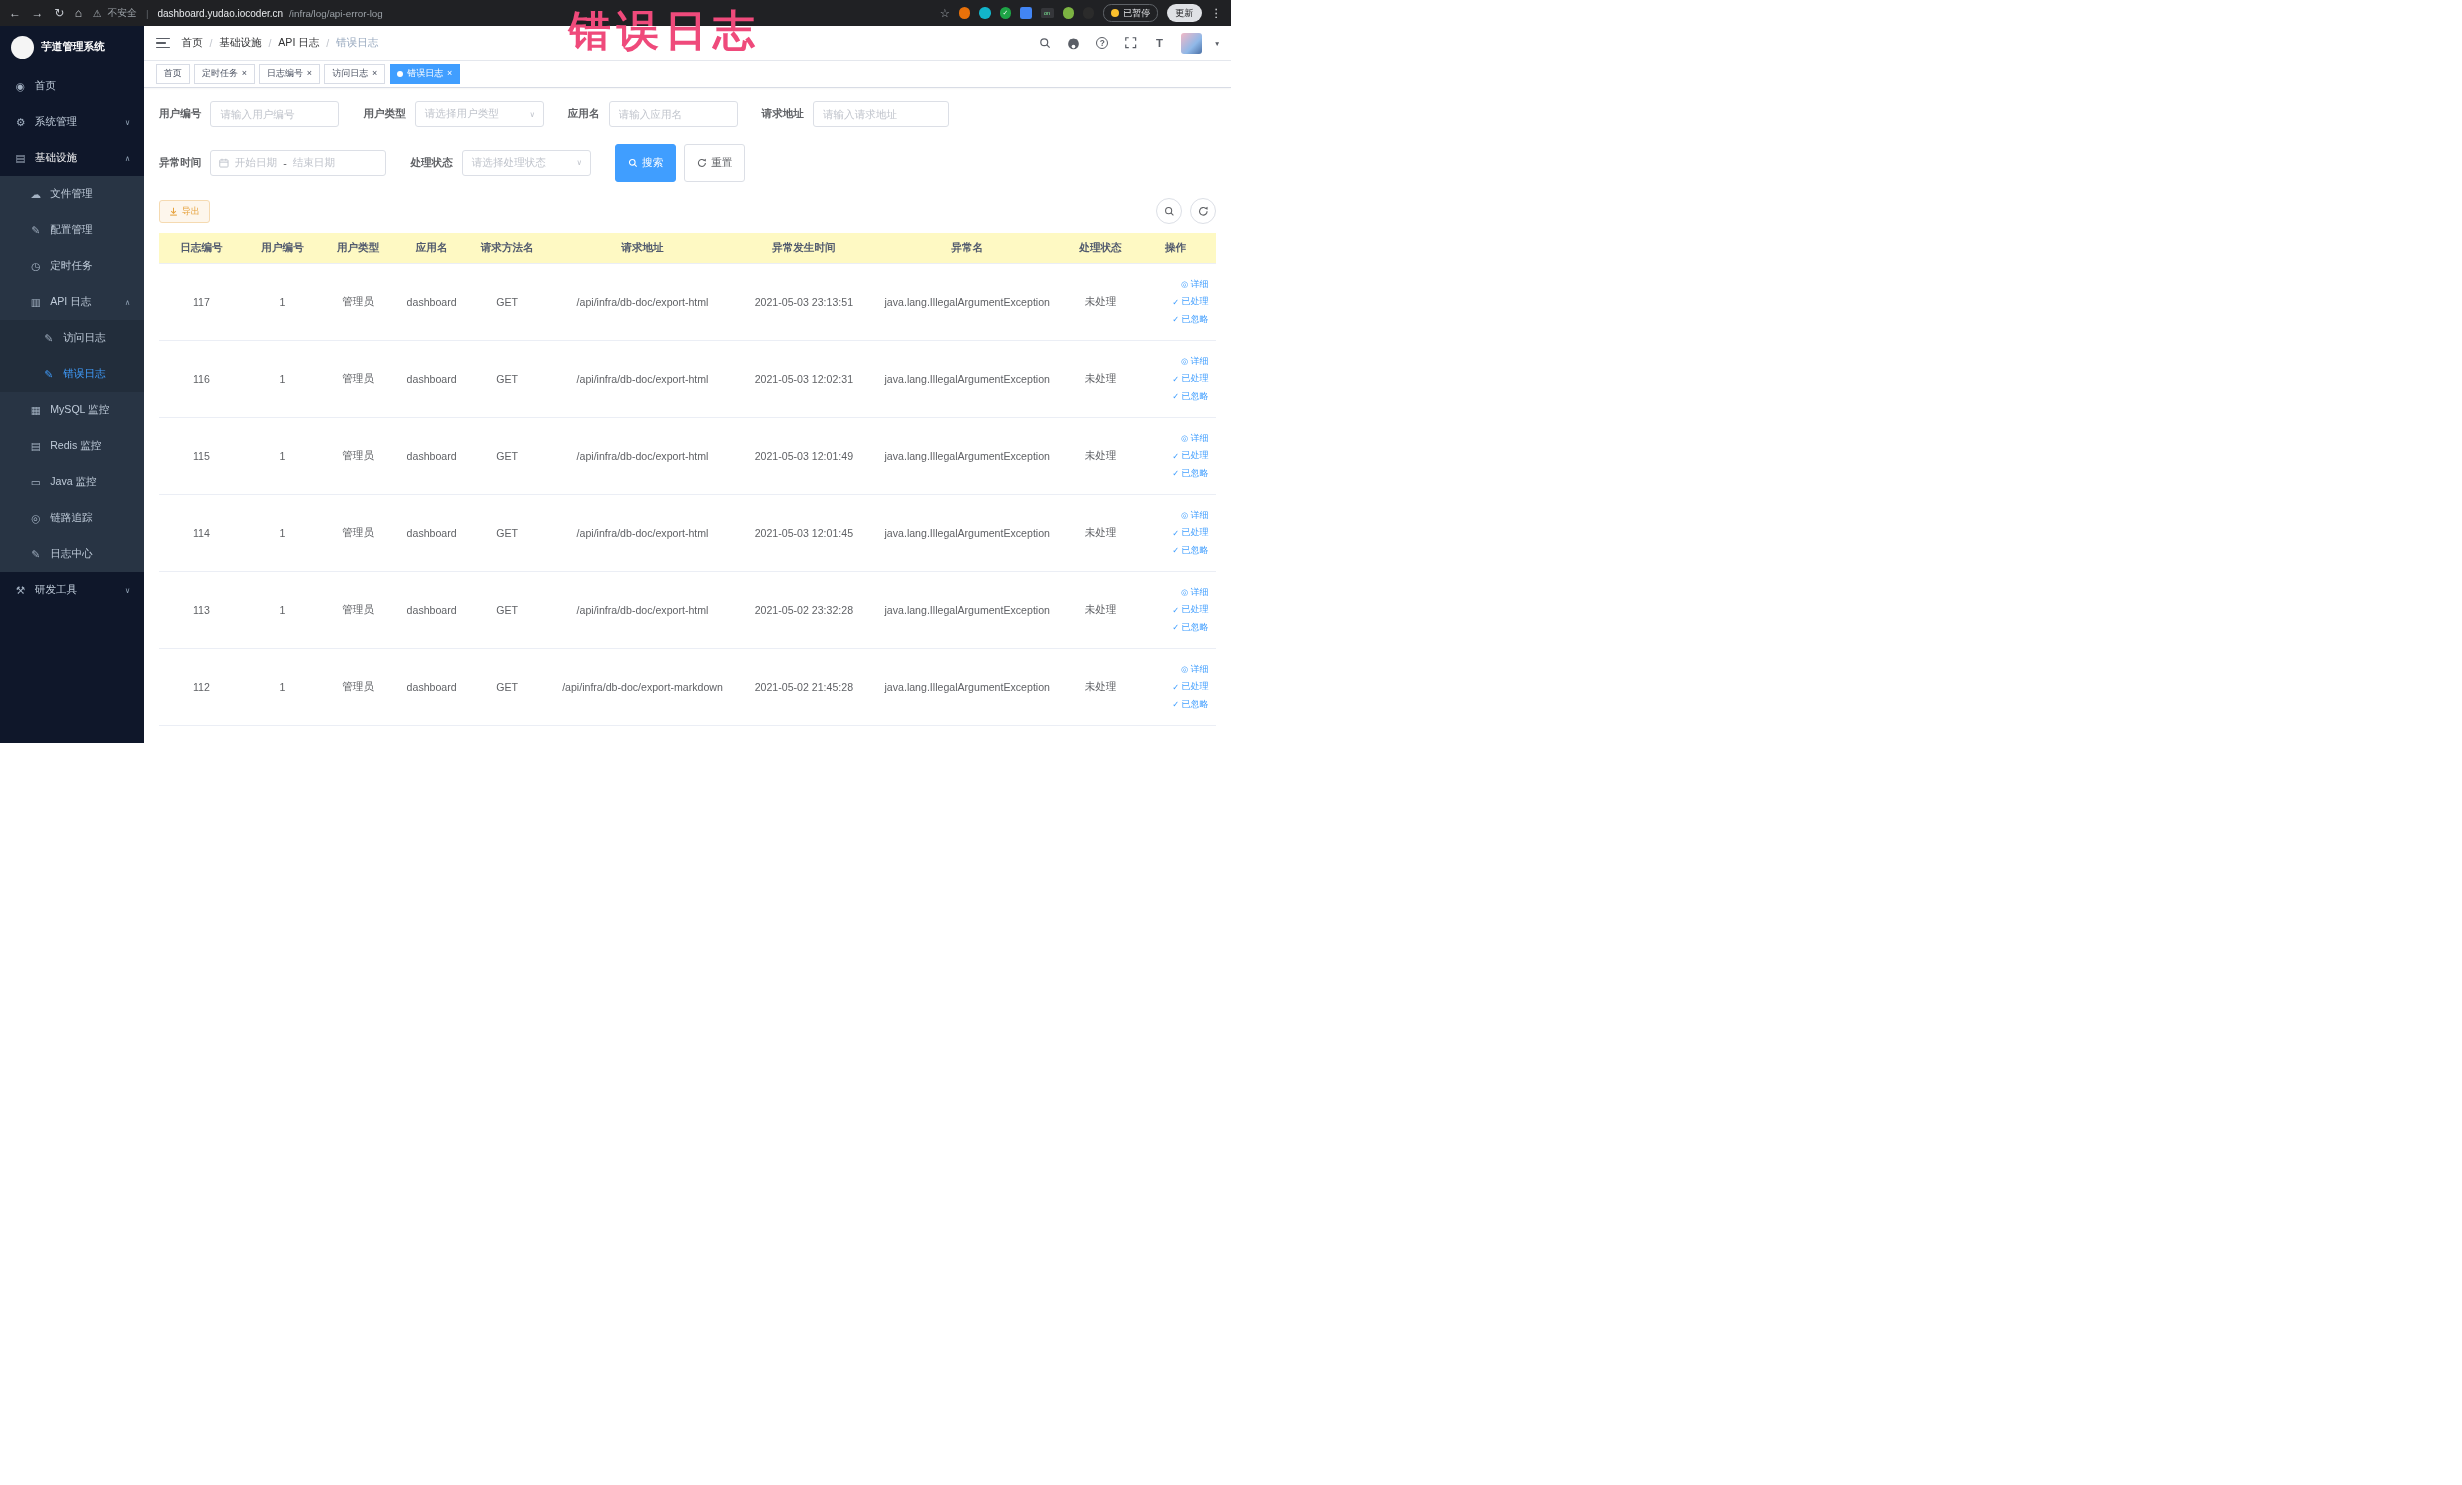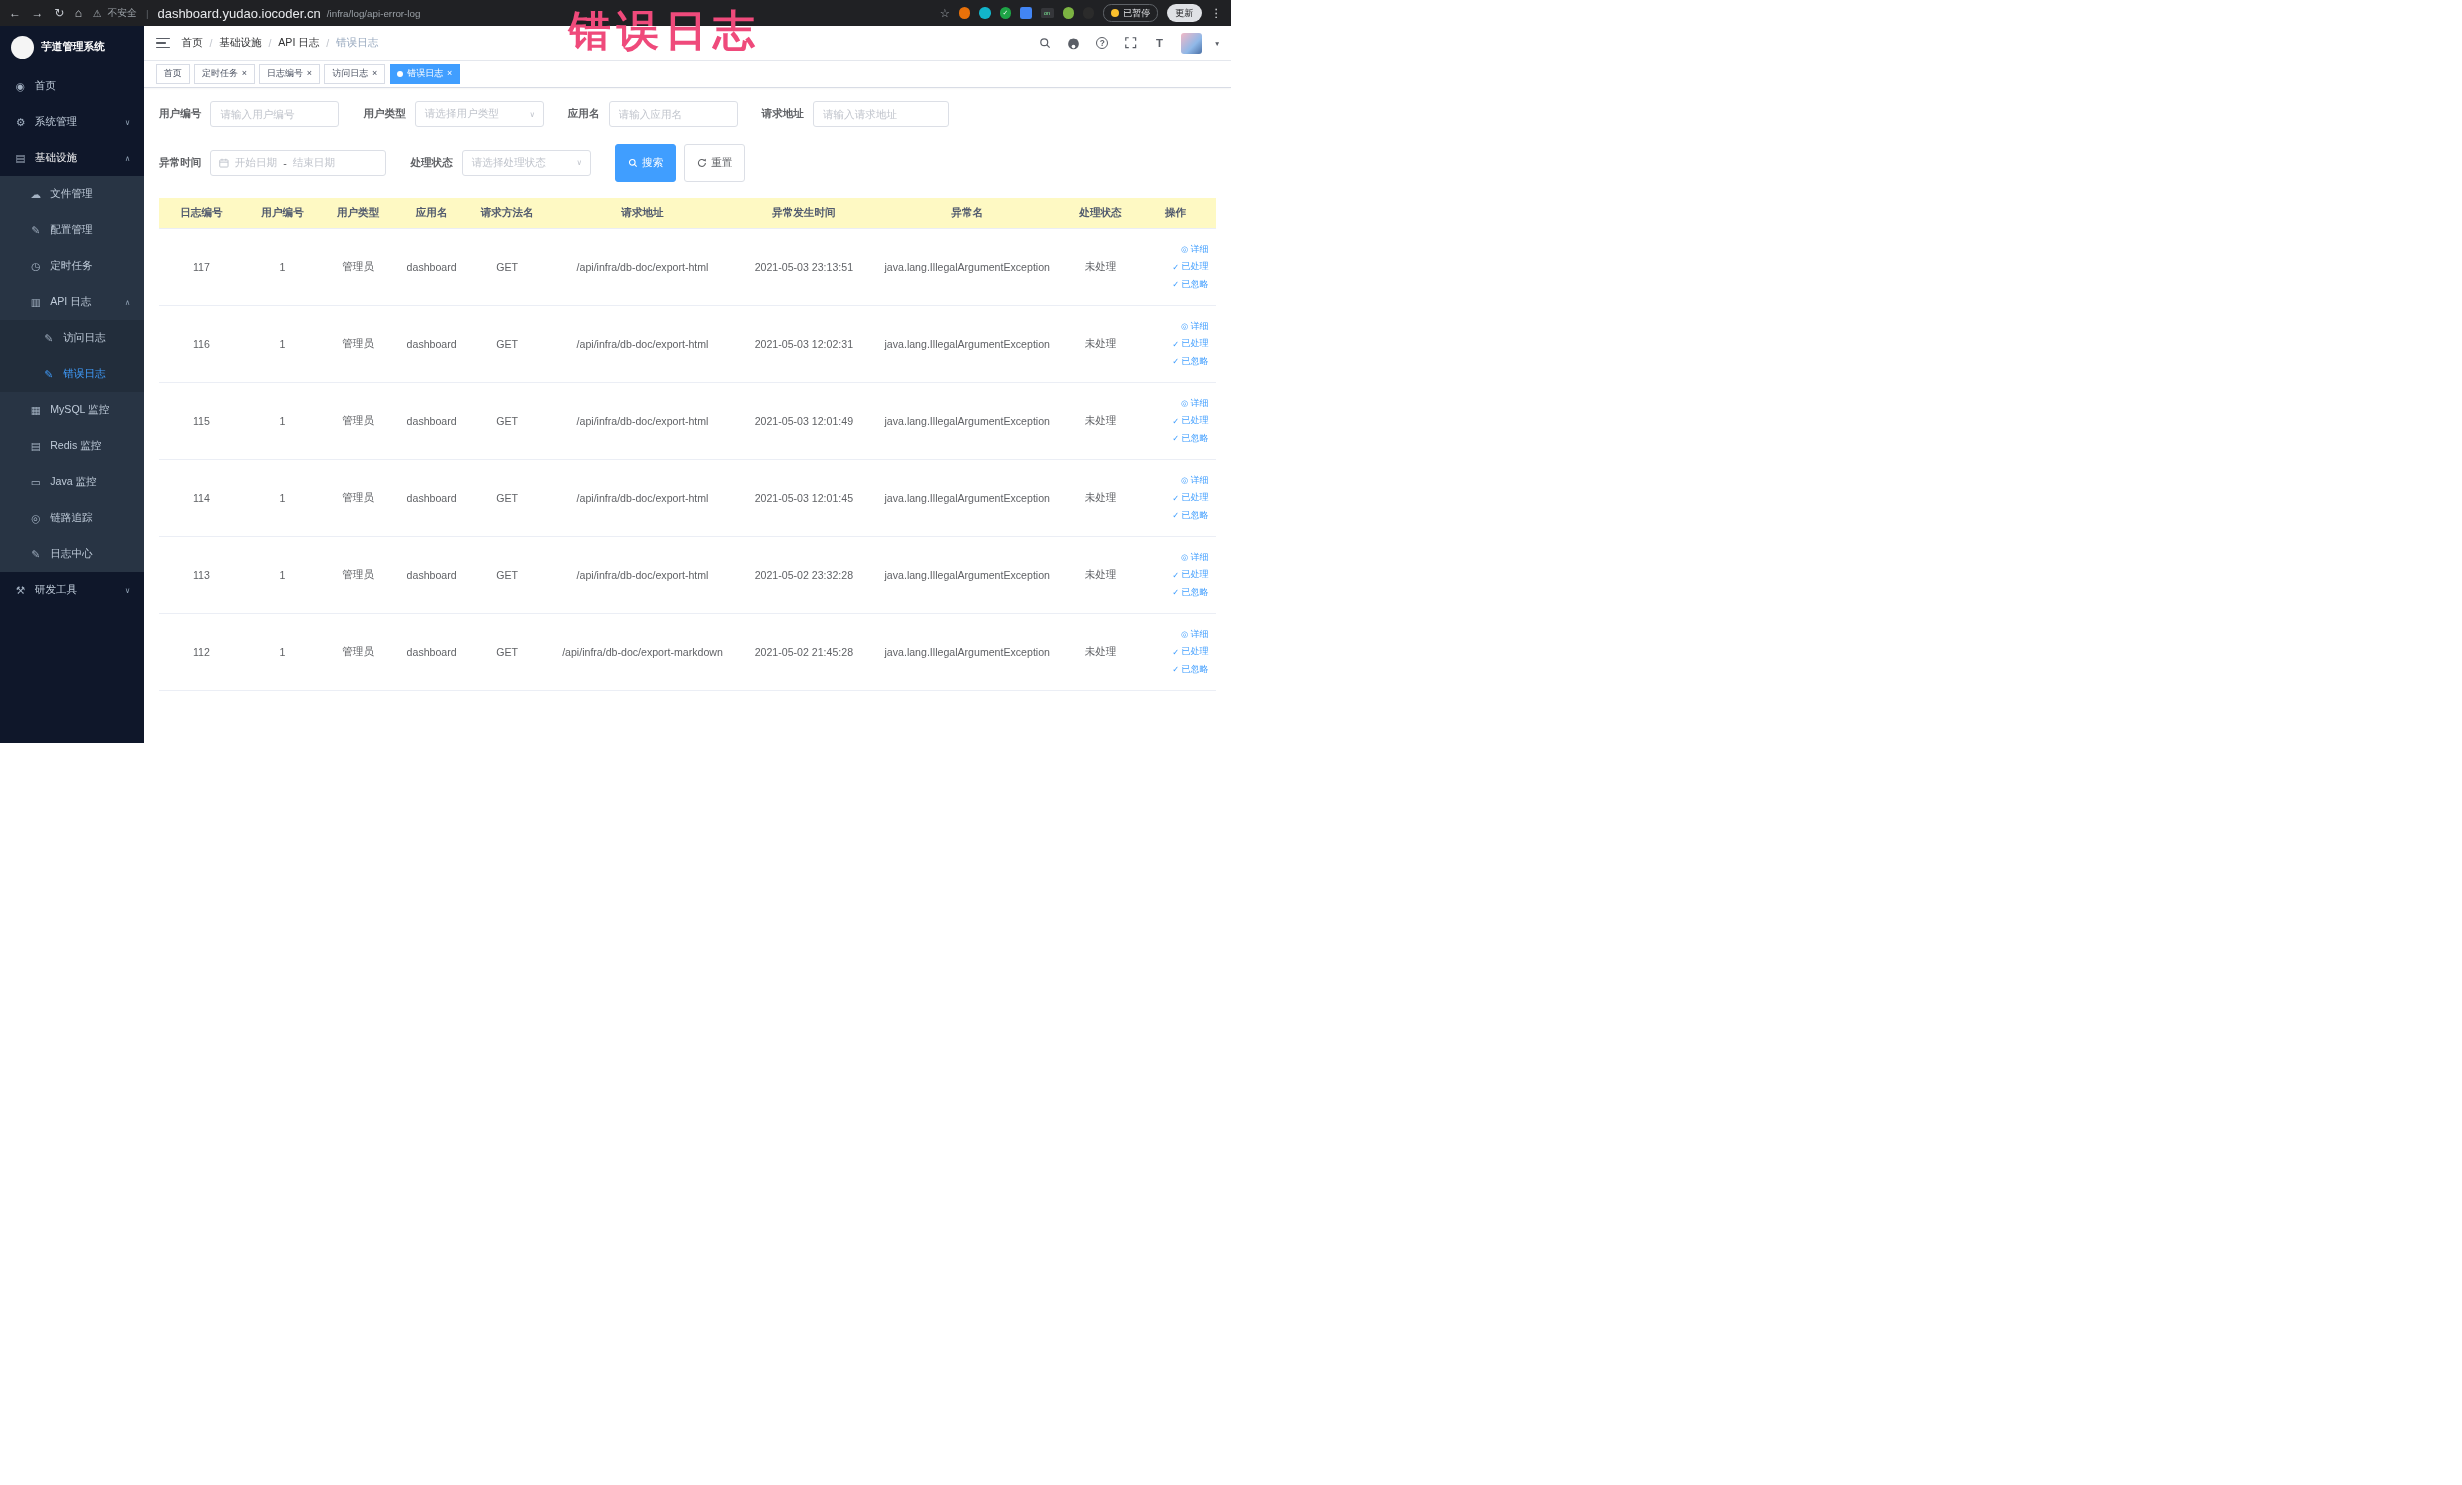--- a/index.html
+++ b/index.html
@@ -7,21 +7,21 @@
   body {
     font-family: "Liberation Sans", "DejaVu Sans", sans-serif;
     background:#fff; position:relative; font-size:10.6px;
   }
 
   
   .browser-bar{height:26px;background:#202124;display:flex;align-items:center;padding:0 9px;gap:10.6px;color:#9aa0a6;flex-shrink:0;}
   .nav-btn{font-size:12px;color:#c7cbd1;cursor:pointer;}
   .sec-area{display:flex;align-items:center;gap:6px;font-size:9.8px;}
   .sec-label{color:#9aa0a6;}
-  .url-domain{color:#e8eaed;font-size:13px;}
+  .url-domain{color:#e8eaed;font-size:10px;}
   .url-path{color:#9aa0a6;font-size:9.8px;}
   .url-sep{color:#5f6368;margin:0 3px;}
   .bar-right{margin-left:auto;display:flex;align-items:center;gap:9px;}
   .star{font-size:11.4px;color:#9aa0a6;cursor:pointer;}
   .ext-dot{width:11.4px;height:11.4px;border-radius:50%;display:inline-flex;align-items:center;justify-content:center;font-size:6.8px;color:#fff;cursor:pointer;}
   .ext-sq{width:13px;height:9.8px;border-radius:1.5px;background:#35363a;color:#81f79c;font-size:5.3px;display:inline-flex;align-items:center;justify-content:center;cursor:pointer;}
   .paused-chip{display:inline-flex;align-items:center;gap:3.8px;border:0.8px solid #5f6368;border-radius:8.3px;padding:1.5px 6.8px;font-size:9px;color:#e8eaed;cursor:pointer;}
   .paused-chip .smiley{width:8.3px;height:8.3px;border-radius:50%;background:#fbc02d;display:inline-block;}
   .update-pill{background:#dfe1e5;color:#202124;border-radius:9px;padding:2.3px 8.3px;font-size:9px;cursor:pointer;}
   .kebab{color:#e8eaed;font-size:11.4px;cursor:pointer;}
@@ -356,20 +356,44 @@
           <button class="btn btn-plain">
             <svg width="9.8" height="9.8" viewBox="0 0 14 14">
                 <path d="M12 7a5 5 0 1 1-1.8-3.8" fill="none" stroke="currentColor" stroke-width="1.5"></path>
                 <polygon points="12.6,1 12.6,5 8.8,3.4" fill="currentColor"></polygon>
               </svg>
             <span>重置</span>
           </button>
         </div>
       </div>
 
+      <div class="toolbar-row">
+        <button class="btn-export">
+          <svg width="9" height="9" viewBox="0 0 12 12">
+              <line x1="6" y1="1" x2="6" y2="8" stroke="currentColor" stroke-width="1.4"></line>
+              <polyline points="3,5.5 6,8.5 9,5.5" fill="none" stroke="currentColor" stroke-width="1.4"></polyline>
+              <line x1="1.5" y1="10.8" x2="10.5" y2="10.8" stroke="currentColor" stroke-width="1.4"></line>
+            </svg>
+          <span>导出</span>
+        </button>
+        <div class="toolbar-right">
+          <span class="circle-btn">
+            <svg width="10.6" height="10.6" viewBox="0 0 16 16">
+                <circle cx="7" cy="7" r="4.6" fill="none" stroke="currentColor" stroke-width="1.6"></circle>
+                <line x1="10.5" y1="10.5" x2="14.2" y2="14.2" stroke="currentColor" stroke-width="1.6"></line>
+              </svg>
+          </span>
+          <span class="circle-btn">
+            <svg width="10.6" height="10.6" viewBox="0 0 14 14">
+                <path d="M12 7a5 5 0 1 1-1.8-3.8" fill="none" stroke="currentColor" stroke-width="1.5"></path>
+                <polygon points="12.6,1 12.6,5 8.8,3.4" fill="currentColor"></polygon>
+              </svg>
+          </span>
+        </div>
+      </div>
 
       <table class="grid">
         <colgroup>
           <col style="width:83px">
             <col style="width:76px">
             <col style="width:72px">
             <col style="width:72px">
             <col style="width:76px">
           <col style="width:189px">
             <col style="width:127px">

